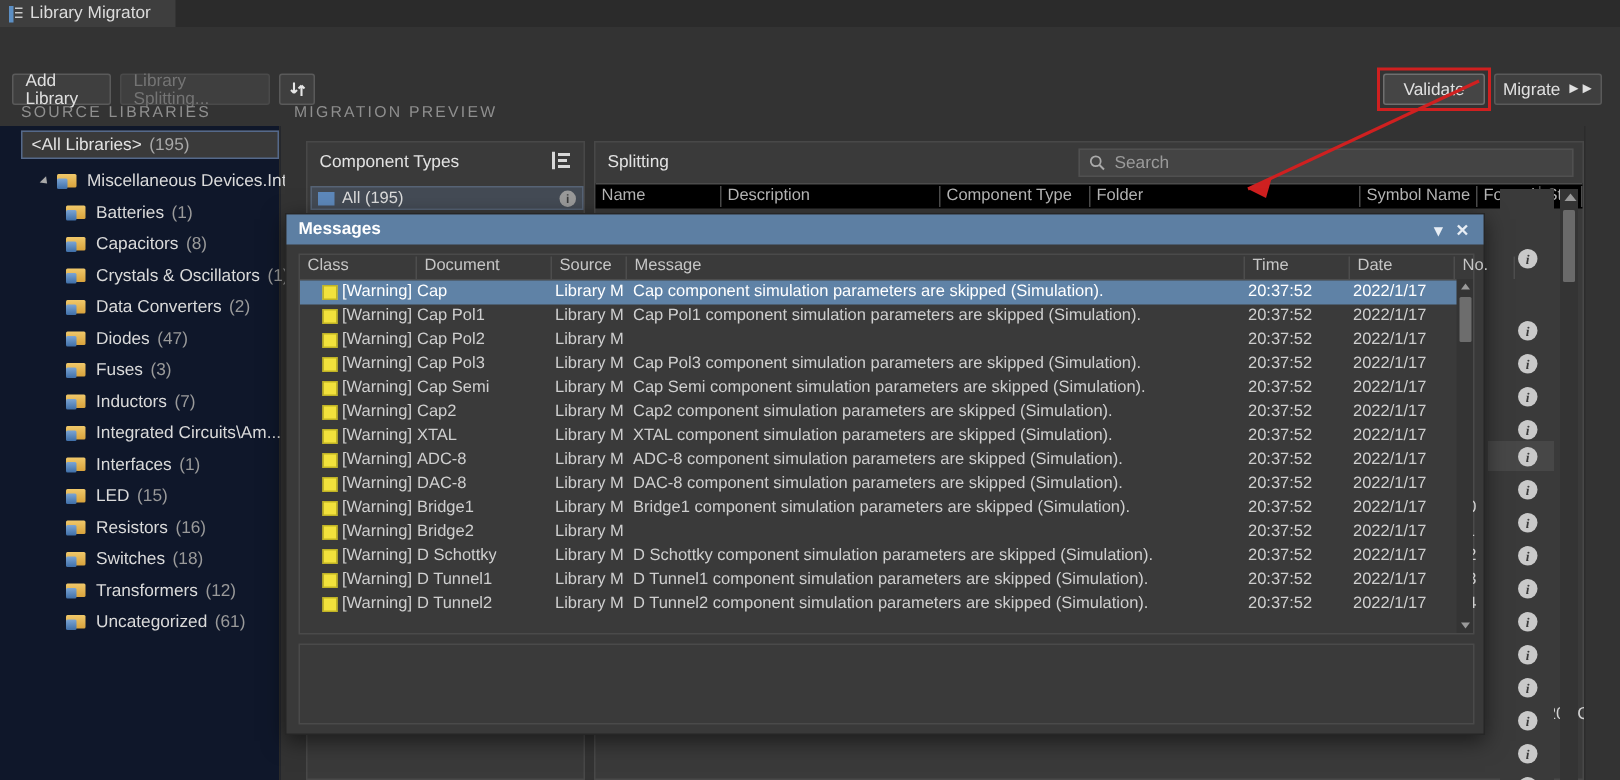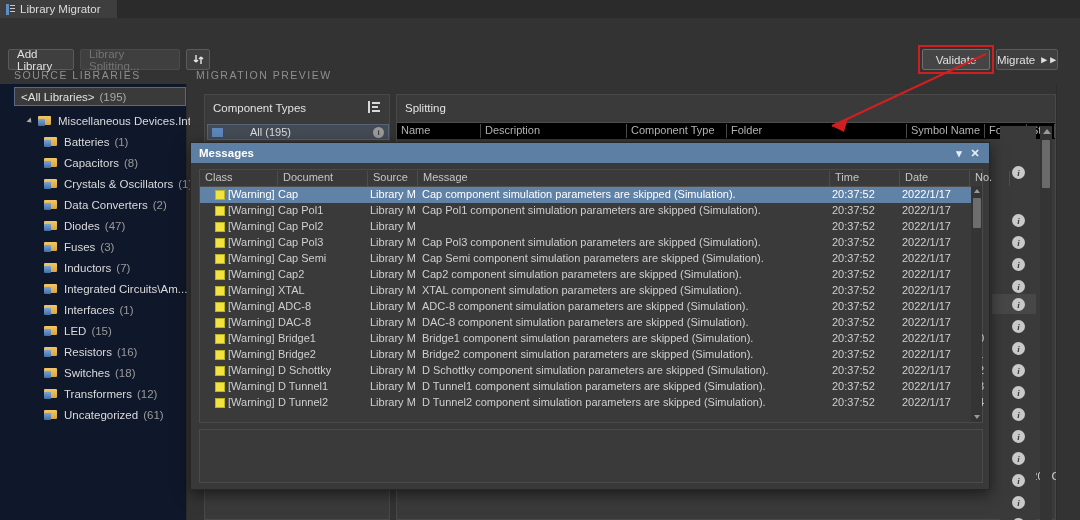--- a/index.html
+++ b/index.html
@@ -62,21 +62,21 @@
     display: flex; align-items: center; justify-content: center;
     box-sizing: border-box;
     padding: 0 8px;
     cursor: default;
   }
   .tbtn.disabled { color: #747474; border-color: #4a4a4a; }
   #btn-addlib   { left: 8px;  width: 66px; }
   #btn-libsplit { left: 80px; width: 100px; }
   #btn-swap     { left: 186px; width: 24px; padding: 0; }
   #btn-validate { left: 922px; width: 68px; background: #454545; border-color: #6f6f6f; }
-  #btn-migrate  { left: 996px; width: 62px; }
+  #btn-migrate  { left: 996px; width: 72px; }
   .redbox {
     position: absolute; left: 918px; top: 27px; width: 76px; height: 29px;
     border: 2px solid #cf2020; box-sizing: border-box; pointer-events: none;
   }
   .swapicon { position: relative; width: 13px; height: 13px; }
   .swapicon svg { display:block; }
   .migicon { margin-left: 4px; font-size: 10px; letter-spacing: -1px; }
 
   
   .sechead {
@@ -165,21 +165,21 @@
   }
   .colhdr span {
     position: absolute; top: 1px; border-right: 1px solid #4c4c4c;
     height: 14px; padding-left: 4px; box-sizing: border-box;
     white-space: nowrap; overflow: hidden;
   }
   .allrow {
     position: absolute; left: 2px; top: 29px; width: 182px; height: 16px;
     background: #444b55; border: 1px solid #566375; box-sizing: border-box;
     display: flex; align-items: center; padding: 0 4px;
-    font-size: 11px; color: #dcdcdc; gap: 22px;
+    font-size: 11px; color: #dcdcdc;
   }
   .allrow .lchip { width: 11px; height: 9px; background: #5d88bb; margin-right: 5px; flex:none; }
   .allrow .dot {
     margin-left: auto; width: 11px; height: 11px; border-radius: 50%;
     background: #9a9a9a; color: #3a3a3a; font-size: 8px;
     display: flex; align-items: center; justify-content: center; font-weight: bold;
   }
   .vrow {
     position: absolute; left: 0; right: 0; height: 20px;
     font-size: 11.5px; color: #d2d2d2;
@@ -423,20 +423,29 @@
       <div class="allrow">
         <span class="lchip"></span>
         <span>All (195)</span>
         <span class="dot">i</span>
       </div>
     </div>
 
     <div class="cmpbox">
       <div class="bh">
         <span>Splitting</span>
+        <span class="searchbox">
+          <span class="sicon">
+            <svg width="11" height="11" viewBox="0 0 11 11">
+              <circle cx="4.5" cy="4.5" r="3.3" stroke="#aaaaaa" stroke-width="1.2" fill="none"></circle>
+              <line x1="7" y1="7" x2="10" y2="10" stroke="#aaaaaa" stroke-width="1.3"></line>
+            </svg>
+          </span>
+          <span>Search</span>
+        </span>
       </div>
       <div class="colhdr" id="cmp-colhdr">
           <span style="left: 0px; width: 84px;">Name</span>
           <span style="left: 84px; width: 146px;">Description</span>
           <span style="left: 230px; width: 100px;">Component Type</span>
           <span style="left: 330px; width: 180px;">Folder</span>
           <span style="left: 510px; width: 78px;">Symbol Name 1</span>
           <span style="left: 588px; width: 42px;">Footprint Nam</span>
           <span style="left: 630px; width: 28px;">St...</span>
         </div>
@@ -609,21 +618,20 @@
             <span class="c" style="left: 222px;">Bridge1 component simulation parameters are skipped (Simulation).</span>
             <span class="c" style="left: 632px;">20:37:52</span>
             <span class="c" style="left: 702px;">2022/1/17</span>
             <span class="c" style="left: 772px;">10</span>
           </div>
           <div class="mrow" style="top: 177px; width: 772px;">
             <span class="warnchip"></span>
             <span class="c" style="left: 28px;">[Warning]</span>
             <span class="c" style="left: 78px;">Bridge2</span>
             <span class="c" style="left: 170px;">Library M</span>
-            <span class="c" style="left: 222px;">Bridge2 component simulation parameters are skipped (Simulation).</span>
             <span class="c" style="left: 632px;">20:37:52</span>
             <span class="c" style="left: 702px;">2022/1/17</span>
             <span class="c" style="left: 772px;">11</span>
           </div>
           <div class="mrow" style="top: 193px; width: 772px;">
             <span class="warnchip"></span>
             <span class="c" style="left: 28px;">[Warning]</span>
             <span class="c" style="left: 78px;">D Schottky</span>
             <span class="c" style="left: 170px;">Library M</span>
             <span class="c" style="left: 222px;">D Schottky component simulation parameters are skipped (Simulation).</span>

